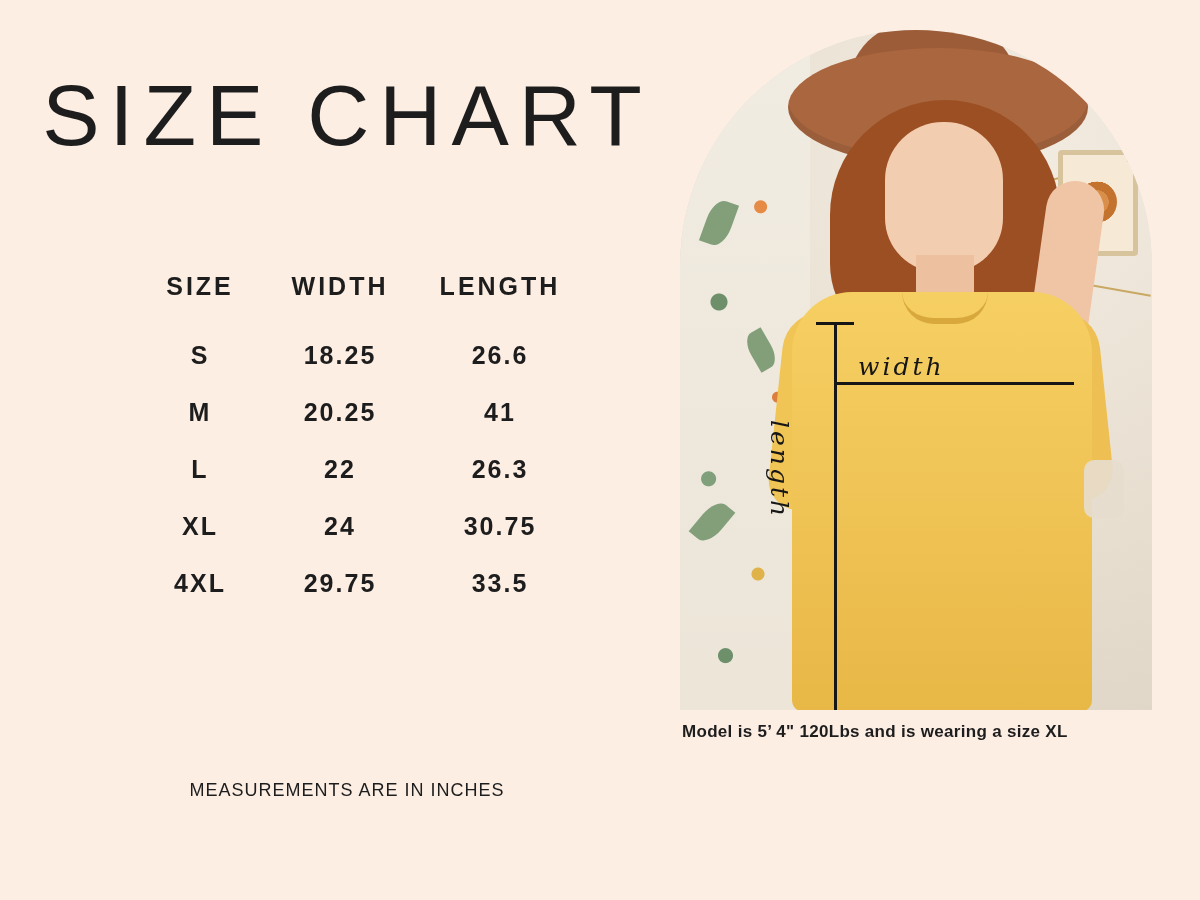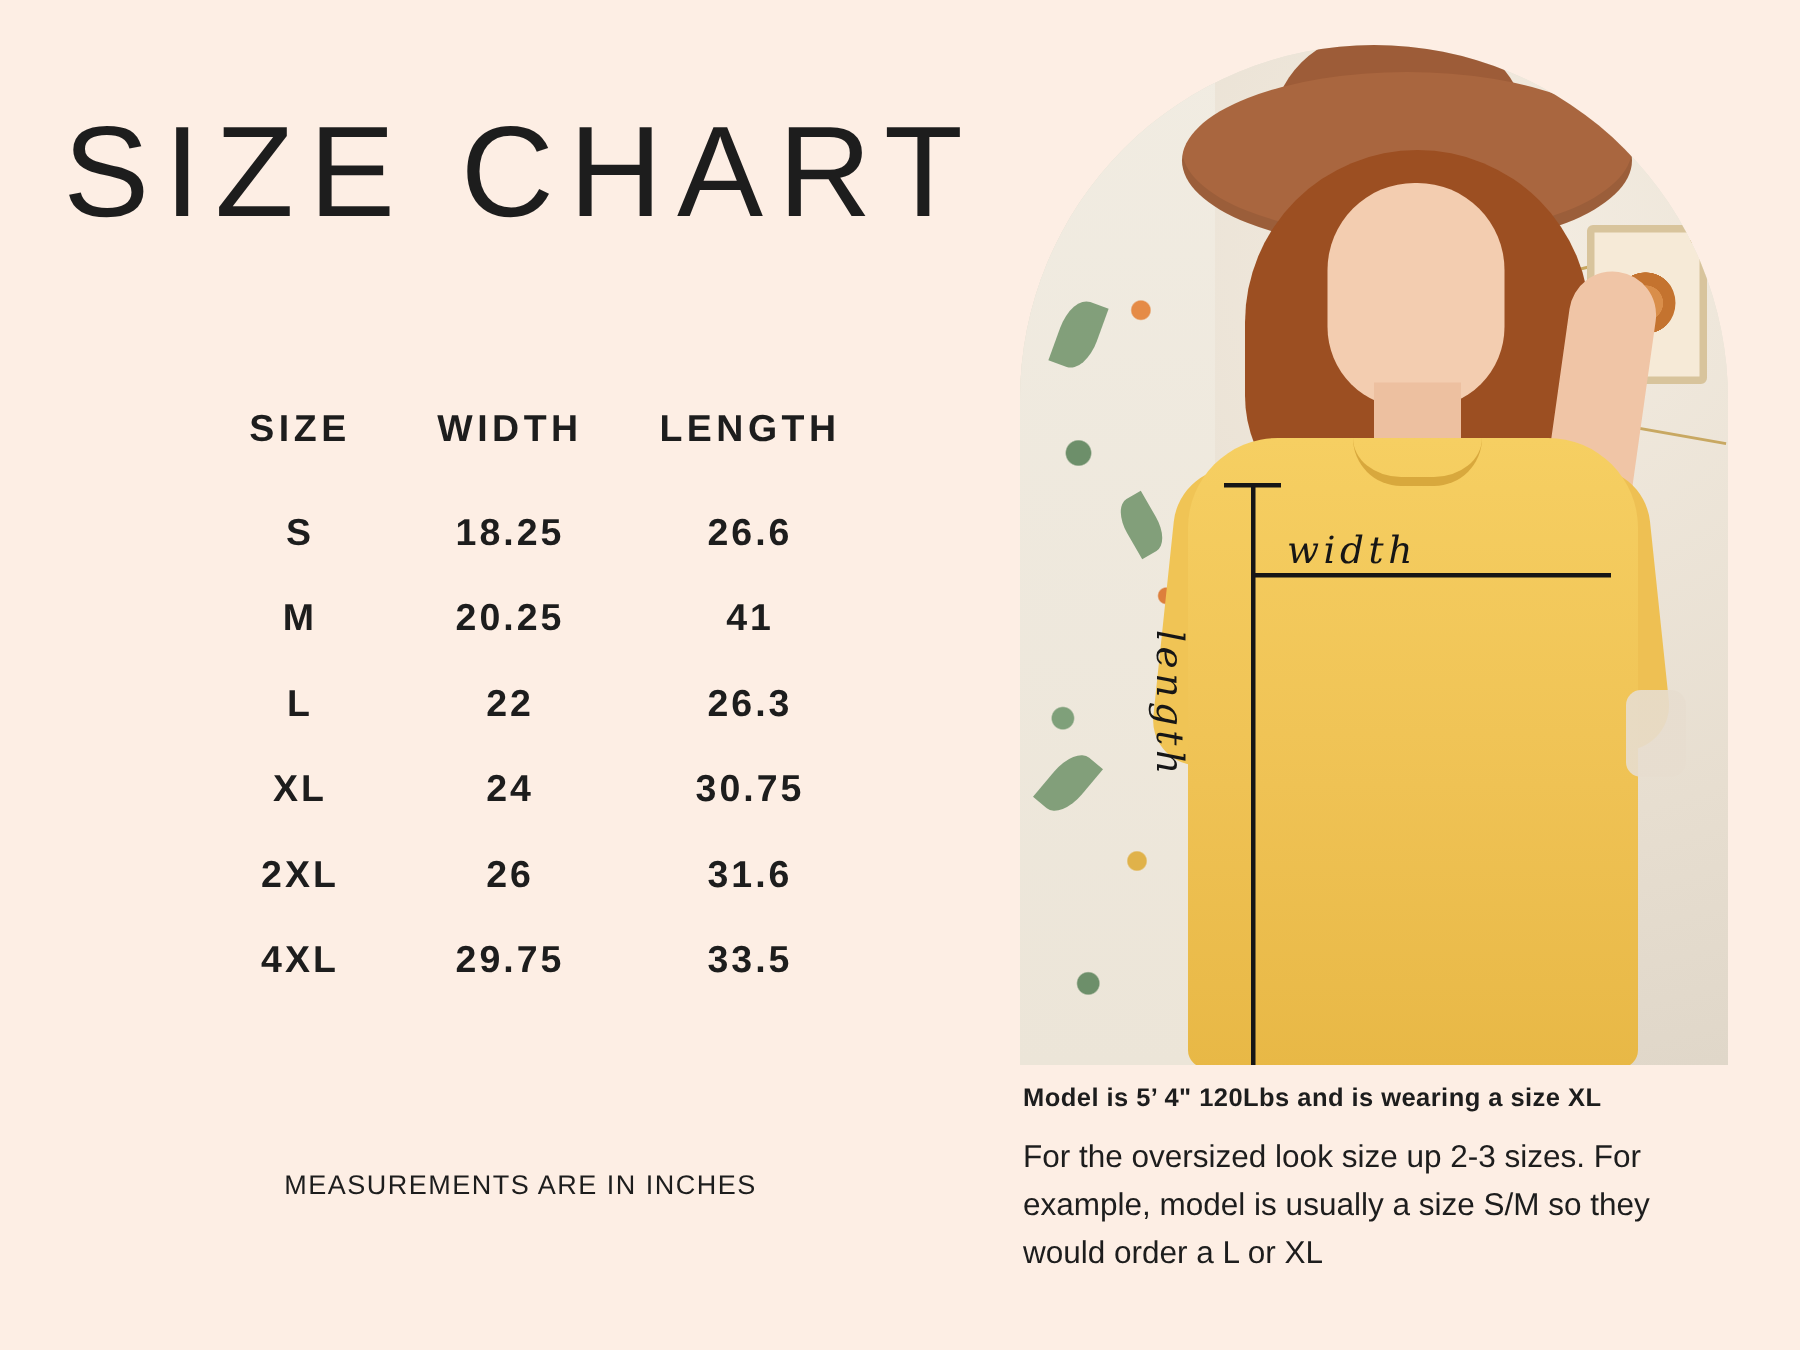--- a/index.html
+++ b/index.html
@@ -374,25 +374,20 @@
           <td class="c-size">L</td>
           <td class="c-width">22</td>
           <td class="c-length">26.3</td>
         </tr>
         <tr>
           <td class="c-size">XL</td>
           <td class="c-width">24</td>
           <td class="c-length">30.75</td>
         </tr>
         <tr>
-          <td class="c-size">2XL</td>
-          <td class="c-width">26</td>
-          <td class="c-length">31.6</td>
-        </tr>
-        <tr>
           <td class="c-size">4XL</td>
           <td class="c-width">29.75</td>
           <td class="c-length">33.5</td>
         </tr>
       </tbody>
     </table>
 
     <div class="measure-note">MEASUREMENTS ARE IN INCHES</div>
   </div>
 
@@ -421,15 +416,14 @@
       <div class="skeleton-hand"></div>
 
       <div class="measure-tick-top"></div>
       <div class="measure-v"></div>
       <div class="measure-h"></div>
       <div class="lbl-width">width</div>
       <div class="lbl-length">length</div>
     </div>
 
     <div class="model-note">Model is 5’ 4" 120Lbs and is wearing a size XL</div>
-    <div class="oversized-note">For the oversized look size up 2-3 sizes. For example, model is usually a size S/M so they would order a L or XL</div>
   </div>
 </div>
 
 </body></html>

